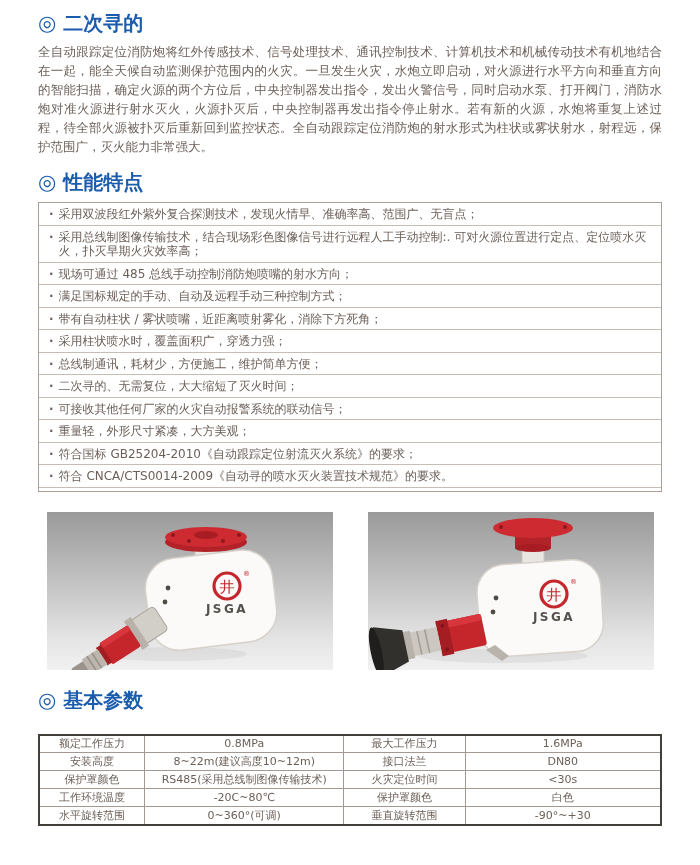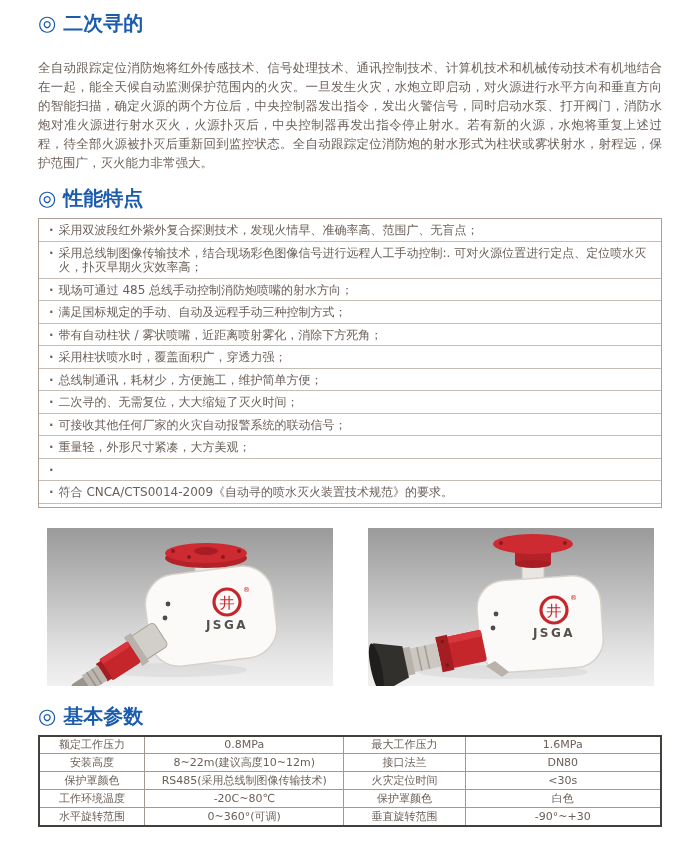--- a/index.html
+++ b/index.html
@@ -17,21 +17,21 @@
     display: flex; align-items: center; gap: 7px;
     color: #1b5cad; font-weight: bold; font-size: 20px;
     margin-top: 0; line-height: 26px;
   }
   .sec-head .marker { font-size: 21px; line-height: 26px; font-weight: normal; }
   .sec-head.features { margin-top: 13px; }
   .sec-head.params { margin-top: 17px; }
 
   
   .overview-text {
-    margin-top: 22px;
+    margin-top: 6px;
     font-size: 12.5px; line-height: 19px;
     color: #6b5f58;
     text-align: justify;
   }
 
   
   .feature-box {
     margin-top: 7px;
     border: 1px solid #ab9f97;
     padding-bottom: 3px;
@@ -53,21 +53,21 @@
   }
   .product-panel {
     width: 286px; height: 158px;
     background: linear-gradient(180deg, #9a9a9a 0%, #c3c3c3 45%, #e4e4e4 80%, #f1f1f1 100%);
     overflow: hidden;
   }
   .product-panel svg { display: block; width: 286px; height: 158px; }
 
   
   table.params {
-    margin-top: 6px;
+    margin-top: 21px;
     width: 100%;
     border-collapse: collapse;
     border: 2px solid #43403c;
   }
   table.params td {
     border: 1px solid #a29a92;
     height: 18px;
     font-size: 11px;
     color: #6b5f58;
     text-align: center;
@@ -130,20 +130,21 @@
     <div class="feature-row">
         <span class="dot">·</span>
         <span>可接收其他任何厂家的火灾自动报警系统的联动信号；</span>
       </div>
     <div class="feature-row">
         <span class="dot">·</span>
         <span>重量轻，外形尺寸紧凑，大方美观；</span>
       </div>
     <div class="feature-row">
         <span class="dot">·</span>
+        <span>符合国标 GB25204-2010《自动跟踪定位射流灭火系统》的要求；</span>
       </div>
     <div class="feature-row">
         <span class="dot">·</span>
         <span>符合 CNCA/CTS0014-2009《自动寻的喷水灭火装置技术规范》的要求。</span>
       </div>
   </div>
 
   <div class="images-row">
 
     <div class="product-panel">

